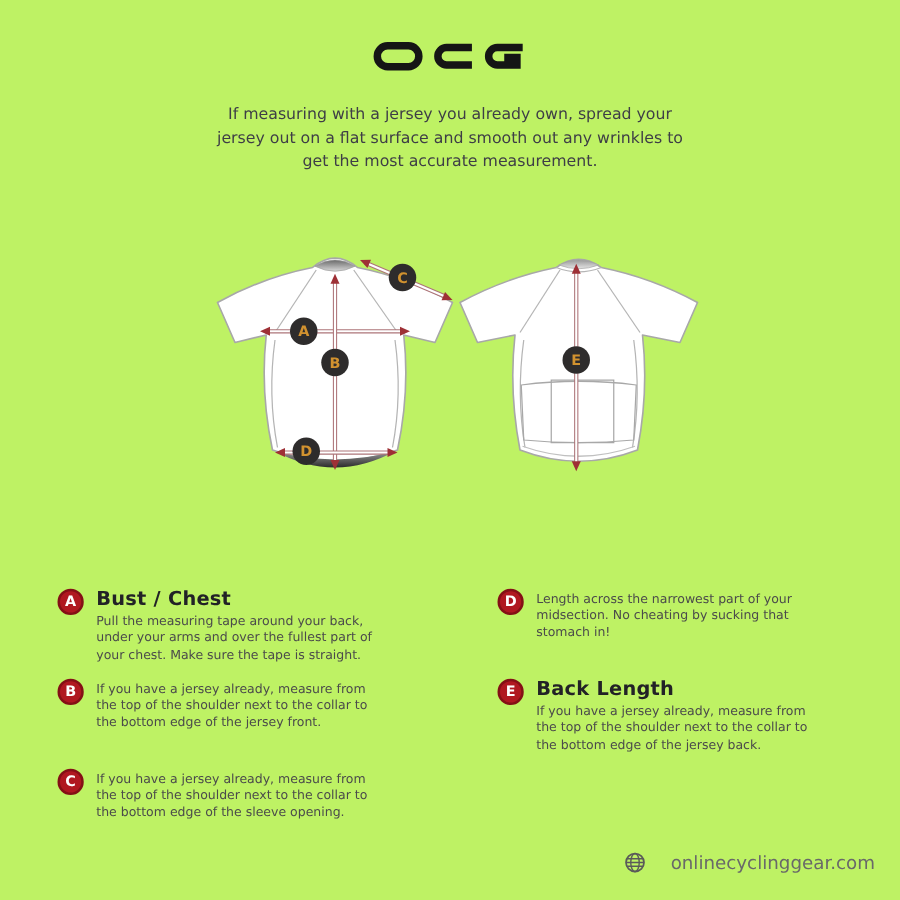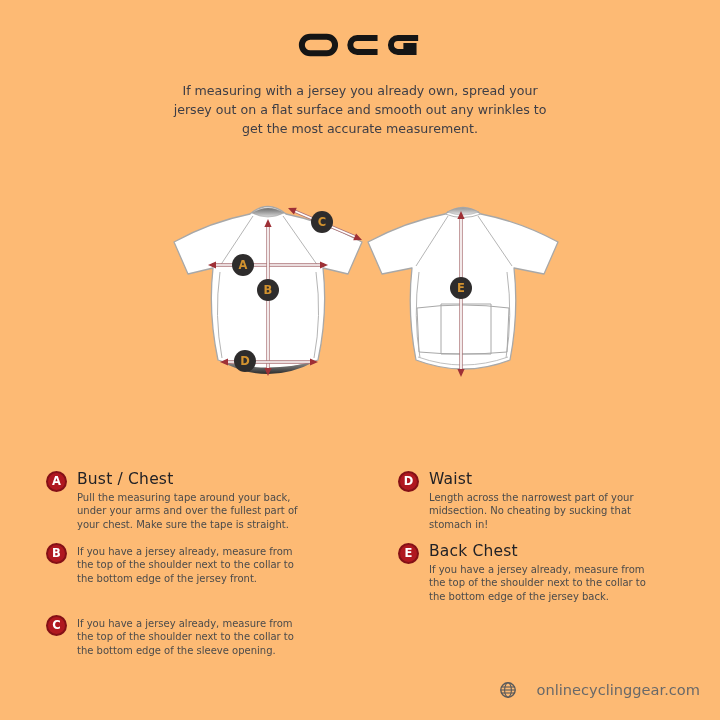--- a/index.html
+++ b/index.html
@@ -1,46 +1,46 @@
 <!DOCTYPE html>
 <html><head>
 <meta charset="utf-8">
 <title>OCG</title>
 <style>
   html,body{margin:0;padding:0;background:#ffffff;}
   .page{
     position:relative;width:720px;height:720px;margin:0 auto;
-    background:#fdba74;overflow:hidden;
+    background:#bef264;overflow:hidden;
     font-family:"DejaVu Sans",sans-serif;color:#3e3e46;
   }
   .logo{position:absolute;top:33px;left:50%;transform:translateX(-50%);}
   .intro{
     position:absolute;top:82px;left:150px;width:420px;
     text-align:center;font-size:12.6px;line-height:1.5;color:#3e3e46;
     white-space:pre-line;
   }
   .diagram{position:absolute;left:150px;top:188px;width:440px;height:210px;}
   .col{position:absolute;top:470px;}
   .col-left{left:46px;width:336px;}
   .col-right{left:398px;width:312px;}
   .sec{display:flex;gap:10px;min-height:72px;align-items:flex-start;}
   .badge{
     flex:0 0 auto;width:17px;height:17px;margin-top:1px;
     border-radius:50%;background:#b01820;border:2px solid #841016;
     color:#ffffff;font-weight:bold;font-size:11.5px;line-height:17px;
     text-align:center;
   }
-  .sec h3{margin:0;font-size:15.5px;font-weight:normal;color:#222226;letter-spacing:.2px;}
+  .sec h3{margin:0;font-size:15.5px;font-weight:bold;color:#222226;letter-spacing:.2px;}
   .sec p{
     margin:3px 0 0;font-size:10px;line-height:1.33;color:#4b4b4b;
     white-space:pre-line;
   }
   .footer{
     position:absolute;top:681px;right:20px;
-    display:flex;gap:20px;
+    display:flex;align-items:center;gap:20px;
     color:#696969;font-size:14.6px;
   }
 </style>
 </head>
 <body>
 
 <div class="page">
 
   <div class="logo" aria-label="OCG">
     <svg width="124" height="24" viewBox="0 0 134 26">
@@ -162,30 +162,29 @@
 the top of the shoulder next to the collar to
 the bottom edge of the sleeve opening.</p>
       </div>
     </div>
   </div>
 
   <div class="col col-right">
     <div class="sec">
       <span class="badge">D</span>
       <div>
-        <h3>Waist</h3>
         <p>Length across the narrowest part of your
 midsection. No cheating by sucking that
 stomach in!</p>
       </div>
     </div>
     <div class="sec">
       <span class="badge">E</span>
       <div>
-        <h3>Back Chest</h3>
+        <h3>Back Length</h3>
         <p>If you have a jersey already, measure from
 the top of the shoulder next to the collar to
 the bottom edge of the jersey back.</p>
       </div>
     </div>
   </div>
 
   <div class="footer">
     <svg width="18" height="18" viewBox="0 0 18 18">
       <circle cx="9" cy="9" r="7.2" fill="none" stroke="#5a5a5a" stroke-width="1.4"></circle>

